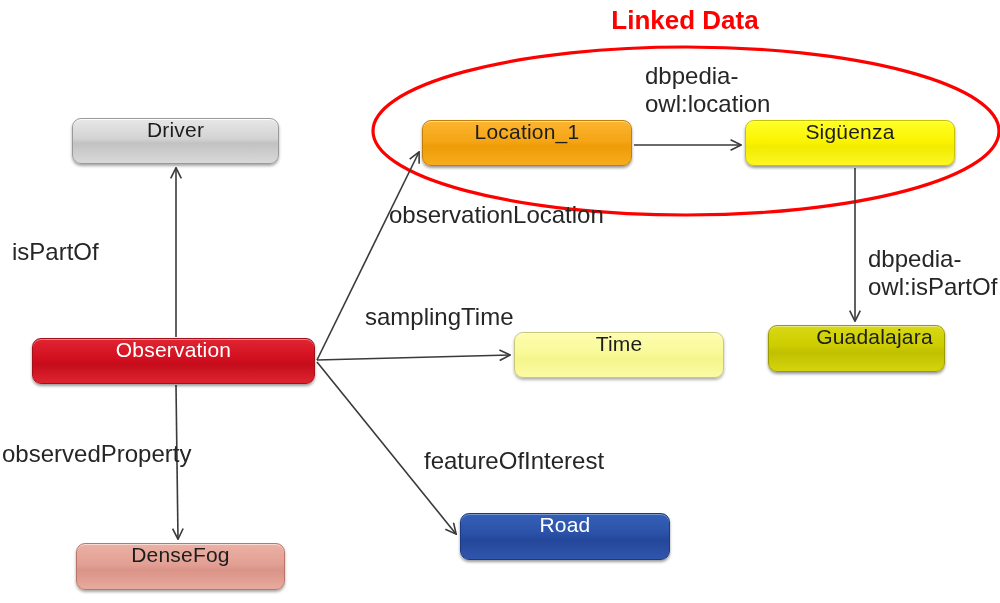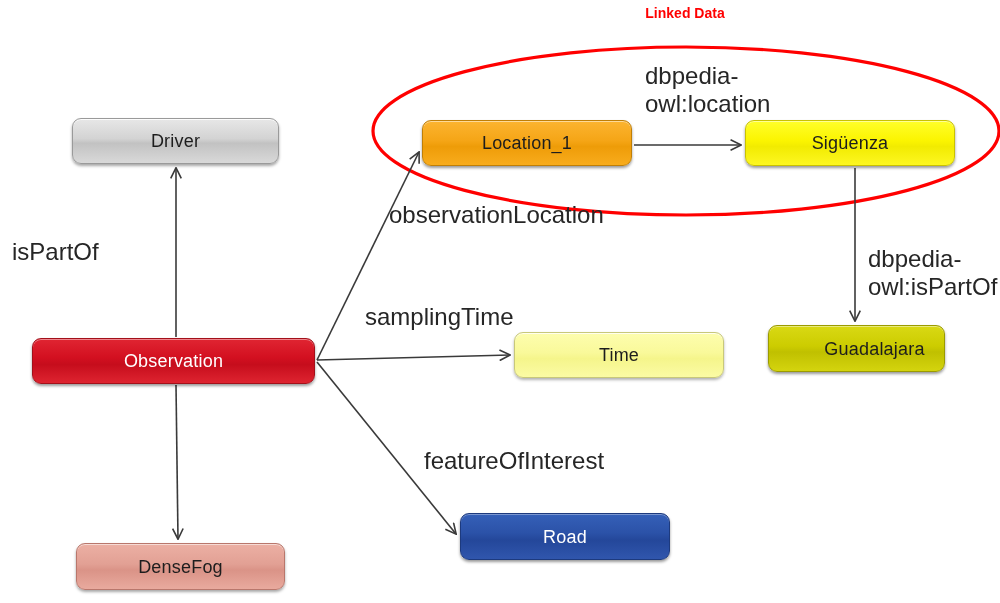--- a/index.html
+++ b/index.html
@@ -19,24 +19,23 @@
     position: absolute;
     left: 0;
     top: 0;
     width: 1000px;
     height: 603px;
   }
   .node {
     position: absolute;
     box-sizing: border-box;
     display: flex;
-    align-items: center;
     justify-content: center;
     border-radius: 9px;
-    font-size: 18px;
+    font-size: 21px;
     letter-spacing: 0.2px;
     text-align: center;
     white-space: nowrap;
     z-index: 5;
   }
   .node-label {
     display: block;
     line-height: 1;
     transform: translateY(-0.5px);
   }
@@ -96,21 +95,21 @@
     background: linear-gradient(to bottom, #3560b8 0%, #2b52a8 42%, #24479a 58%, #3056ad 100%);
     border: 1px solid #1d3a7e;
     color: #ffffff;
     box-shadow: 0 2px 3px rgba(0,0,0,0.4), inset 0 1px 0 rgba(255,255,255,0.35);
   }
   
   .group-title {
     position: absolute;
     left: 590px; top: 5px; width: 190px;
     text-align: center;
-    font-size: 14px;
+    font-size: 26px;
     font-weight: bold;
     color: #ff0000;
     z-index: 6;
   }
   
   .edge-label {
     position: absolute;
     font-size: 24px;
     color: #262626;
     line-height: 1.18;
@@ -183,20 +182,21 @@
   <div class="node n-time">
     <span class="node-label">Time</span>
   </div>
 
   <div class="node n-road">
     <span class="node-label">Road</span>
   </div>
 
   <div class="edge-label el-procedure">isPartOf</div>
 
+  <div class="edge-label el-observedproperty">observedProperty</div>
 
   <div class="edge-label el-observationlocation">observationLocation</div>
 
   <div class="edge-label el-samplingtime">samplingTime</div>
 
   <div class="edge-label el-featureofinterest">featureOfInterest</div>
 
   <div class="edge-label el-dbpedialocation">dbpedia-
 owl:location</div>
 

